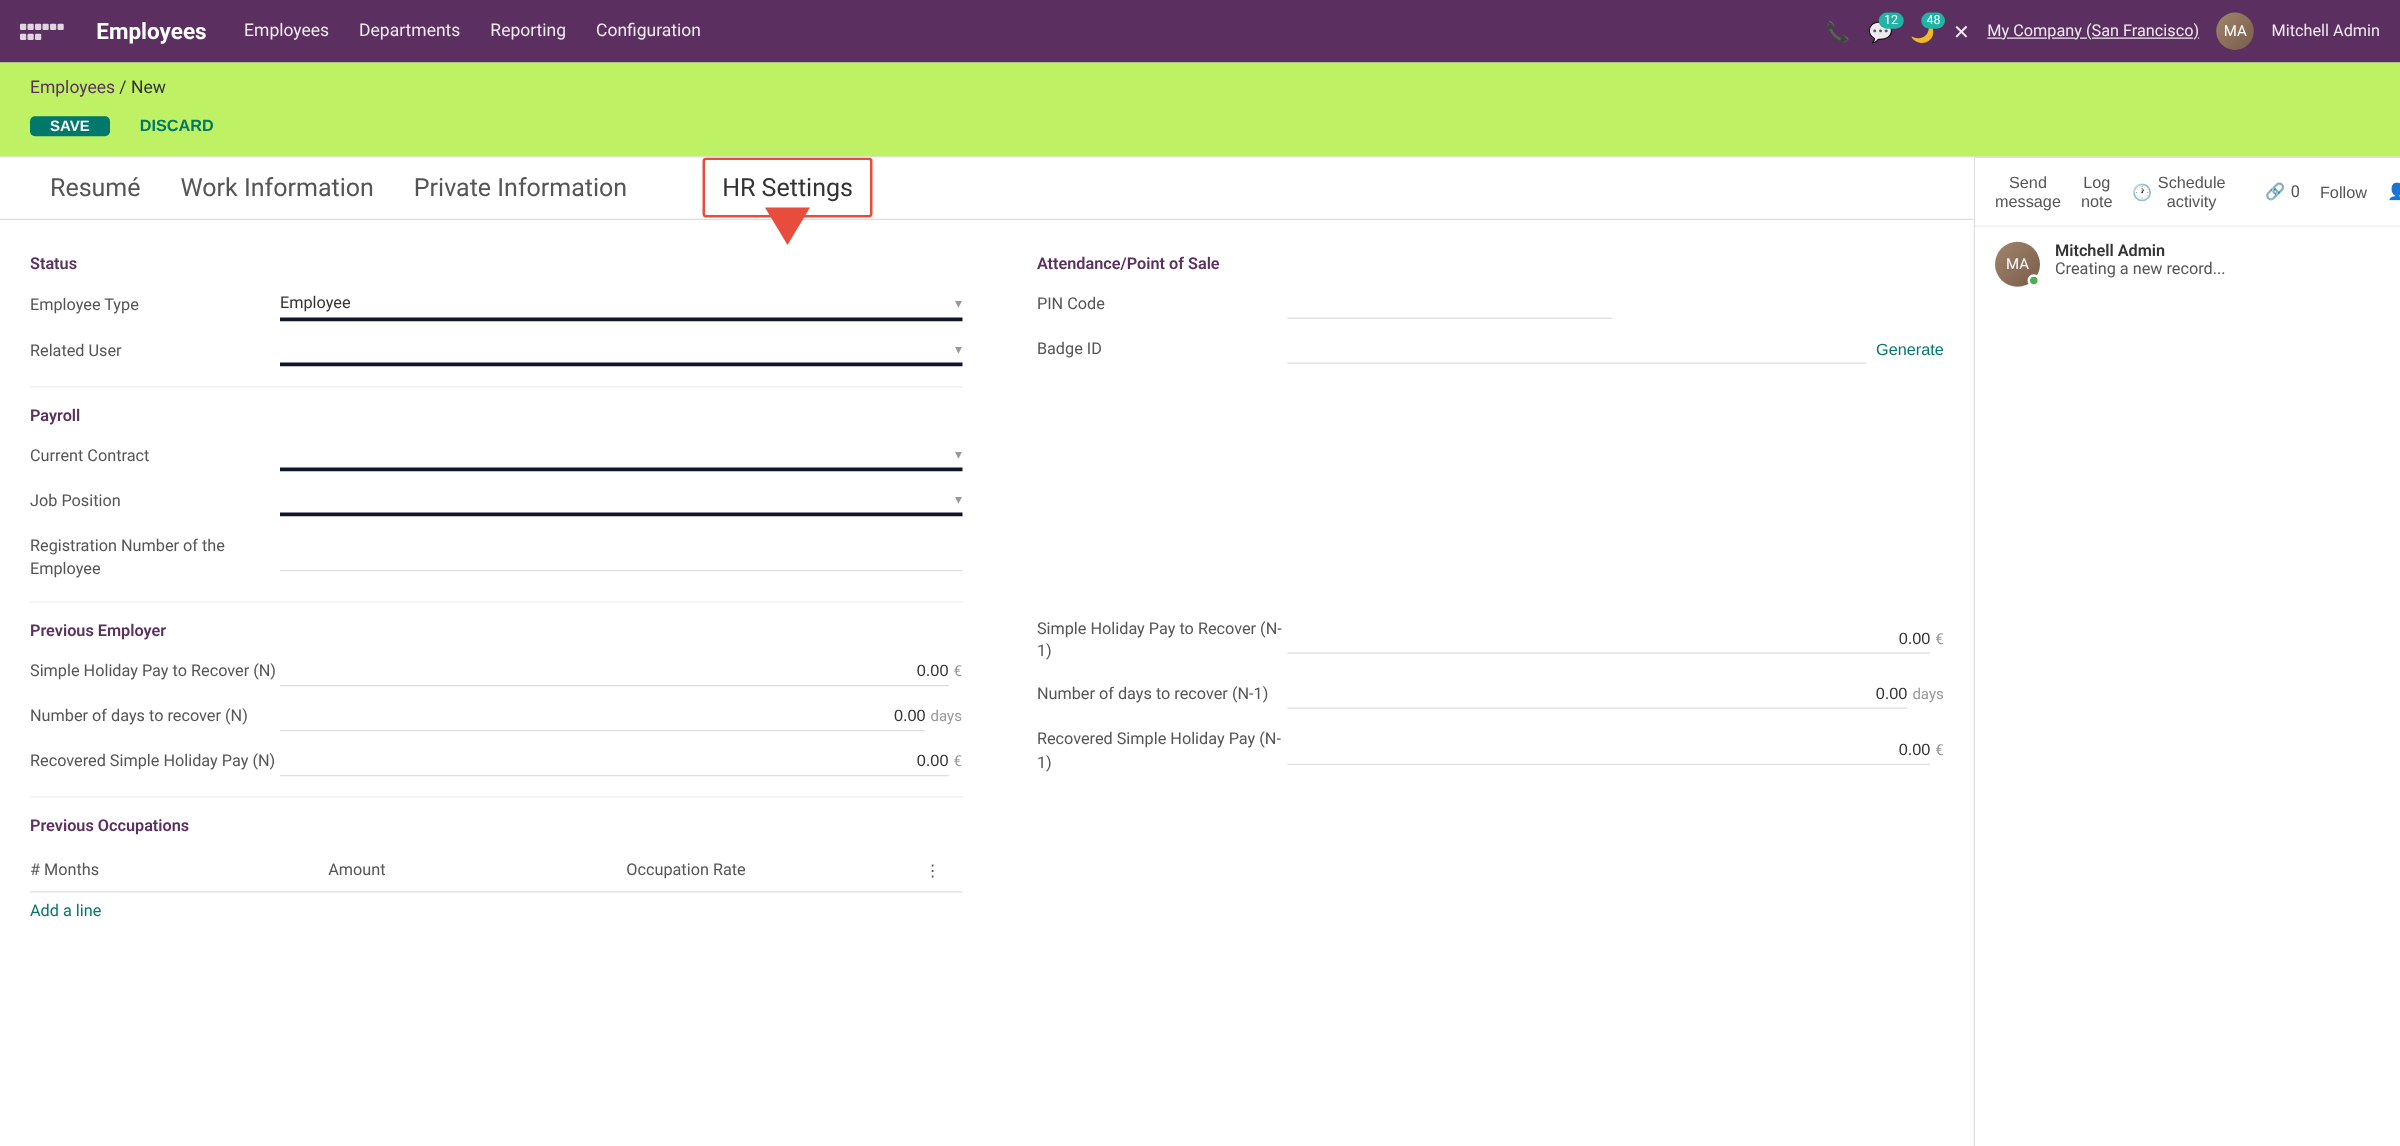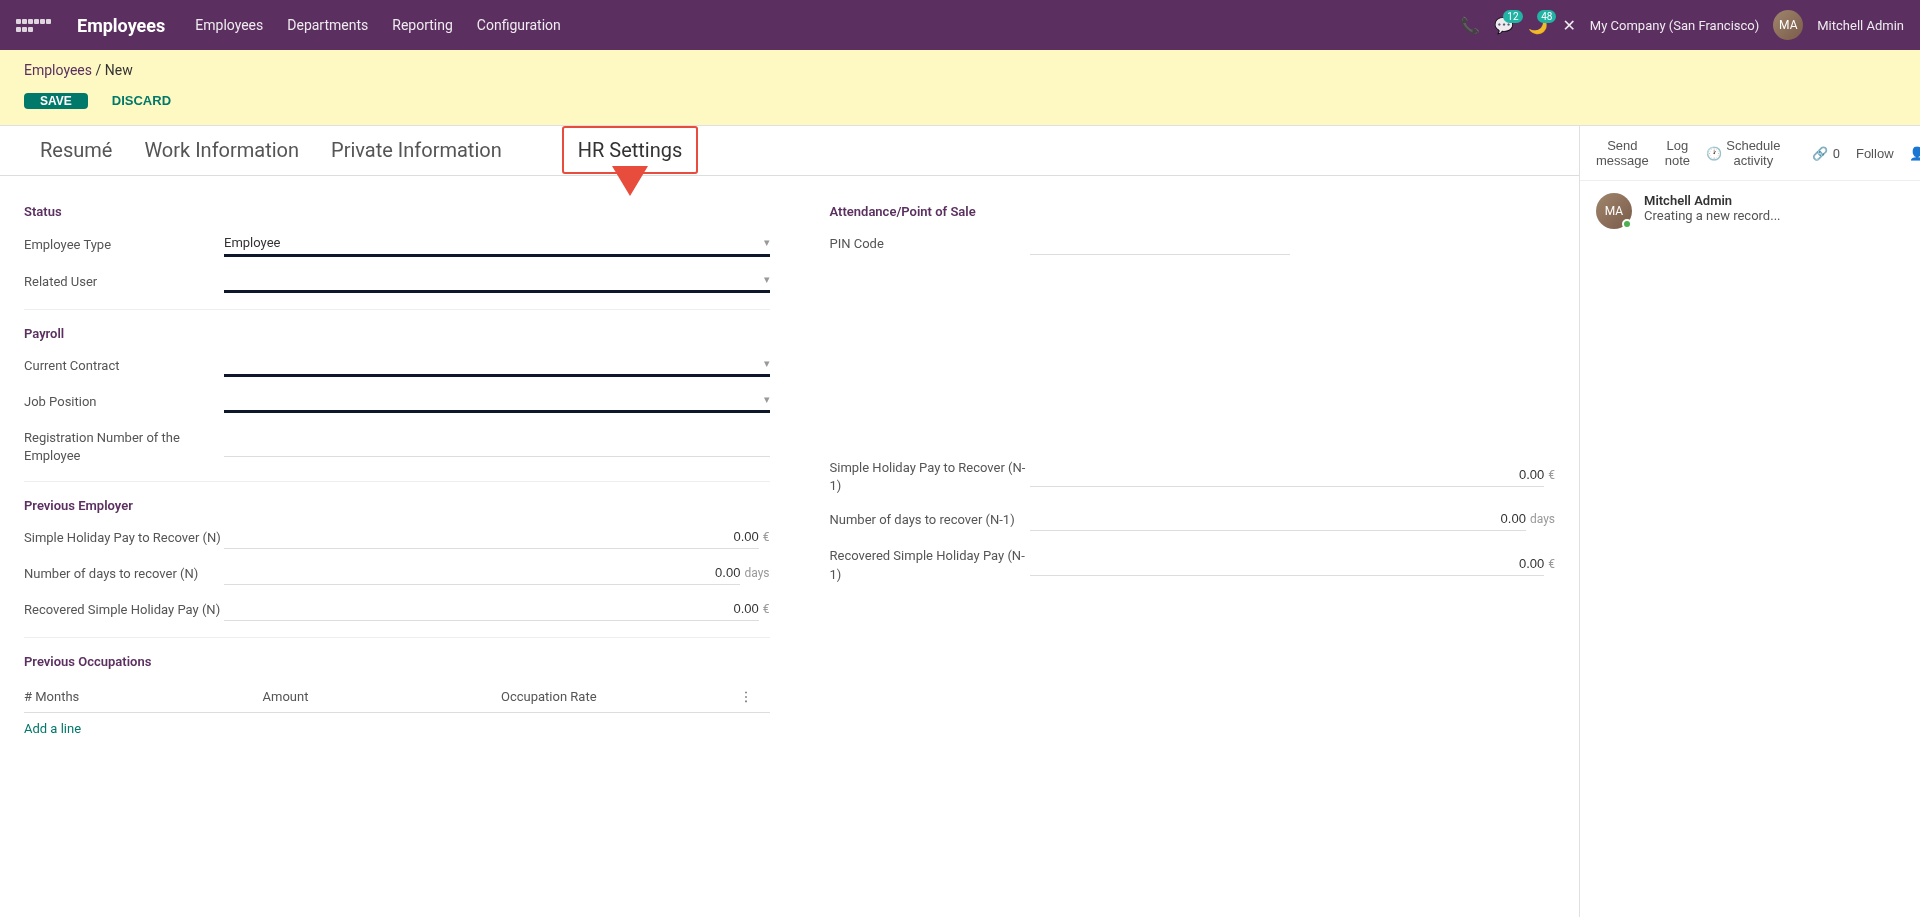--- a/index.html
+++ b/index.html
@@ -60,35 +60,35 @@
     .badge {
       background: #21b3a4;
       color: white;
       font-size: 10px;
       border-radius: 8px;
       padding: 1px 4px;
       position: absolute;
       top: -6px;
       right: -8px;
     }
-    .company-name { font-size: 13px; }
+    .company-name { font-size: 13px; text-decoration: underline; }
     .user-avatar {
       width: 30px; height: 30px;
       border-radius: 50%;
       background: #ccc;
       overflow: hidden;
       display: flex; align-items: center; justify-content: center;
       font-size: 12px;
       background: linear-gradient(135deg, #a0856c, #7a5c4a);
       color: white;
     }
 
     
     .breadcrumb-bar {
-      background: #fef9c3;
+      background: #bef264;
       padding: 12px 24px 0 24px;
       border-bottom: 1px solid #e0e0e0;
     }
     .breadcrumb {
       font-size: 14px;
       color: #5b3060;
       margin-bottom: 8px;
     }
     .breadcrumb span { color: #333; }
     .toolbar {
@@ -541,20 +541,27 @@
 
         <div style="padding-left:20px;">
 
           <div class="section-label">Attendance/Point of Sale</div>
 
           <div class="form-row">
             <span class="field-label">PIN Code</span>
             <input class="field-input" type="text" style="max-width: 260px;">
           </div>
 
+          <div class="form-row">
+            <span class="field-label">Badge ID</span>
+            <div class="field-with-btn">
+              <input class="field-input" type="text" style="">
+              <button class="generate-btn">Generate</button>
+            </div>
+          </div>
 
           <div style="margin-top: 200px;">
             <div class="form-row">
               <span class="field-label multiline" style="line-height:1.4;">Simple Holiday Pay to Recover (N-1)</span>
               <div class="field-numeric">
                 <input class="field-input" type="text" style="text-align: right;" value="0.00">
                 <span class="unit">€</span>
               </div>
             </div>
 

